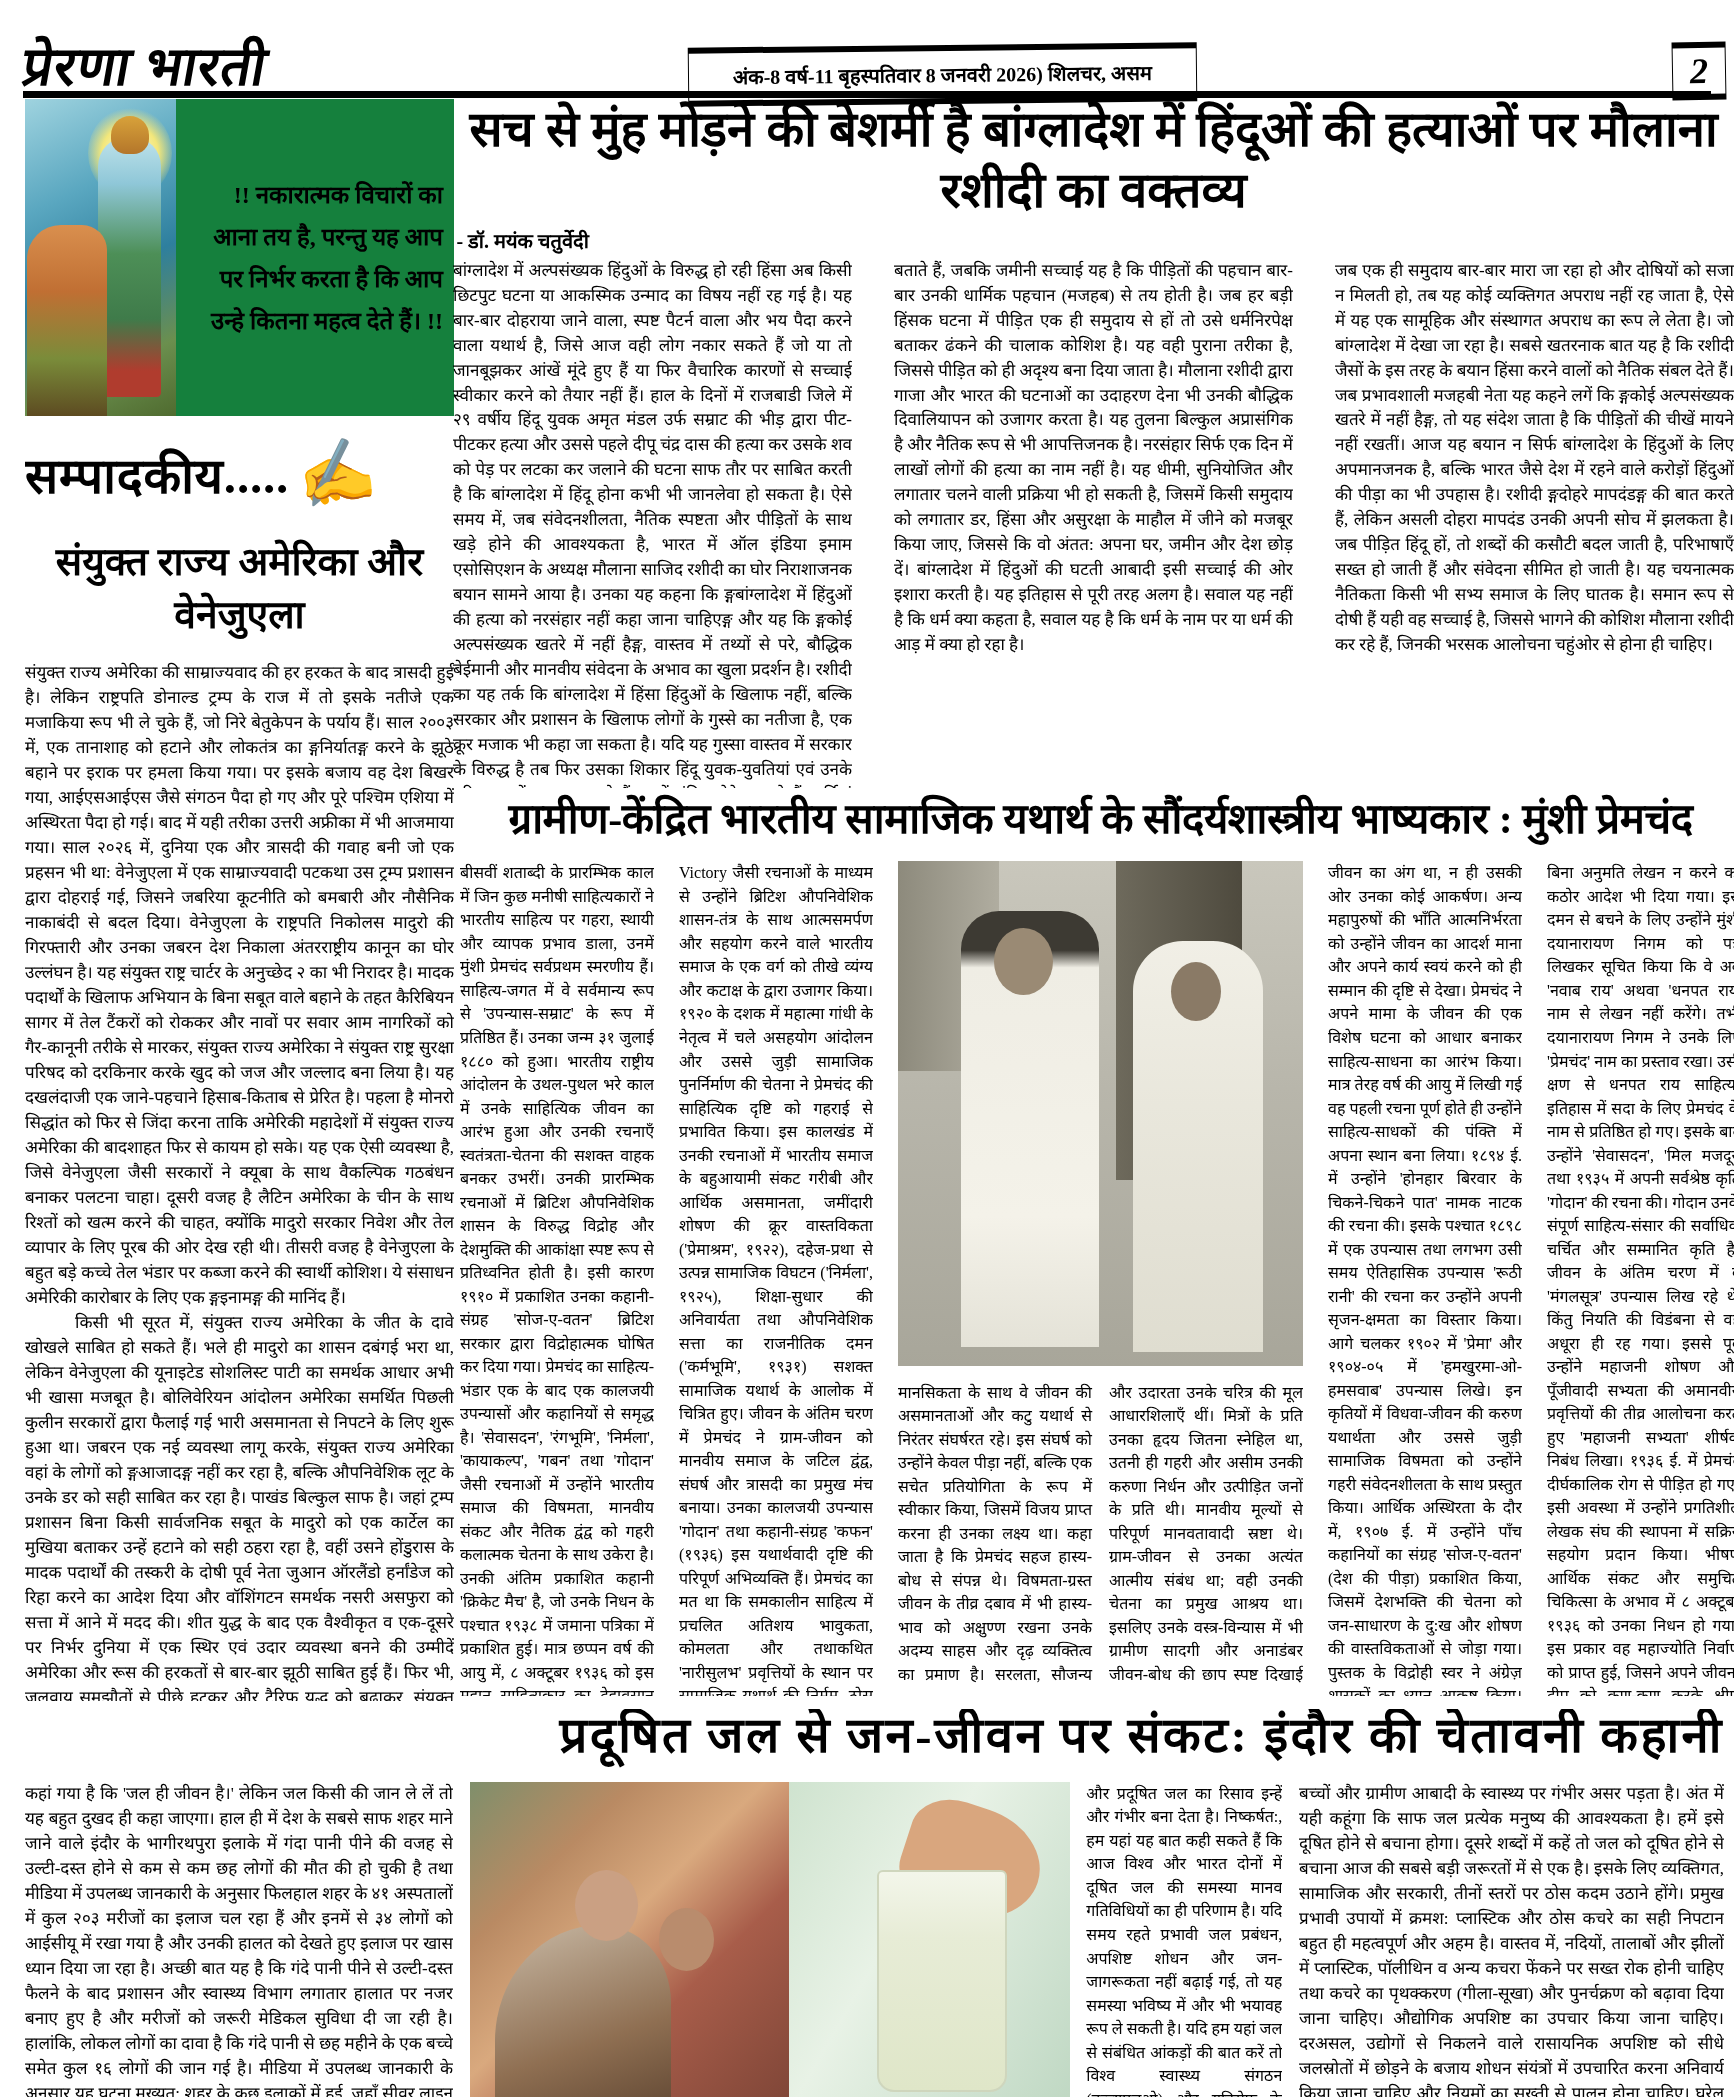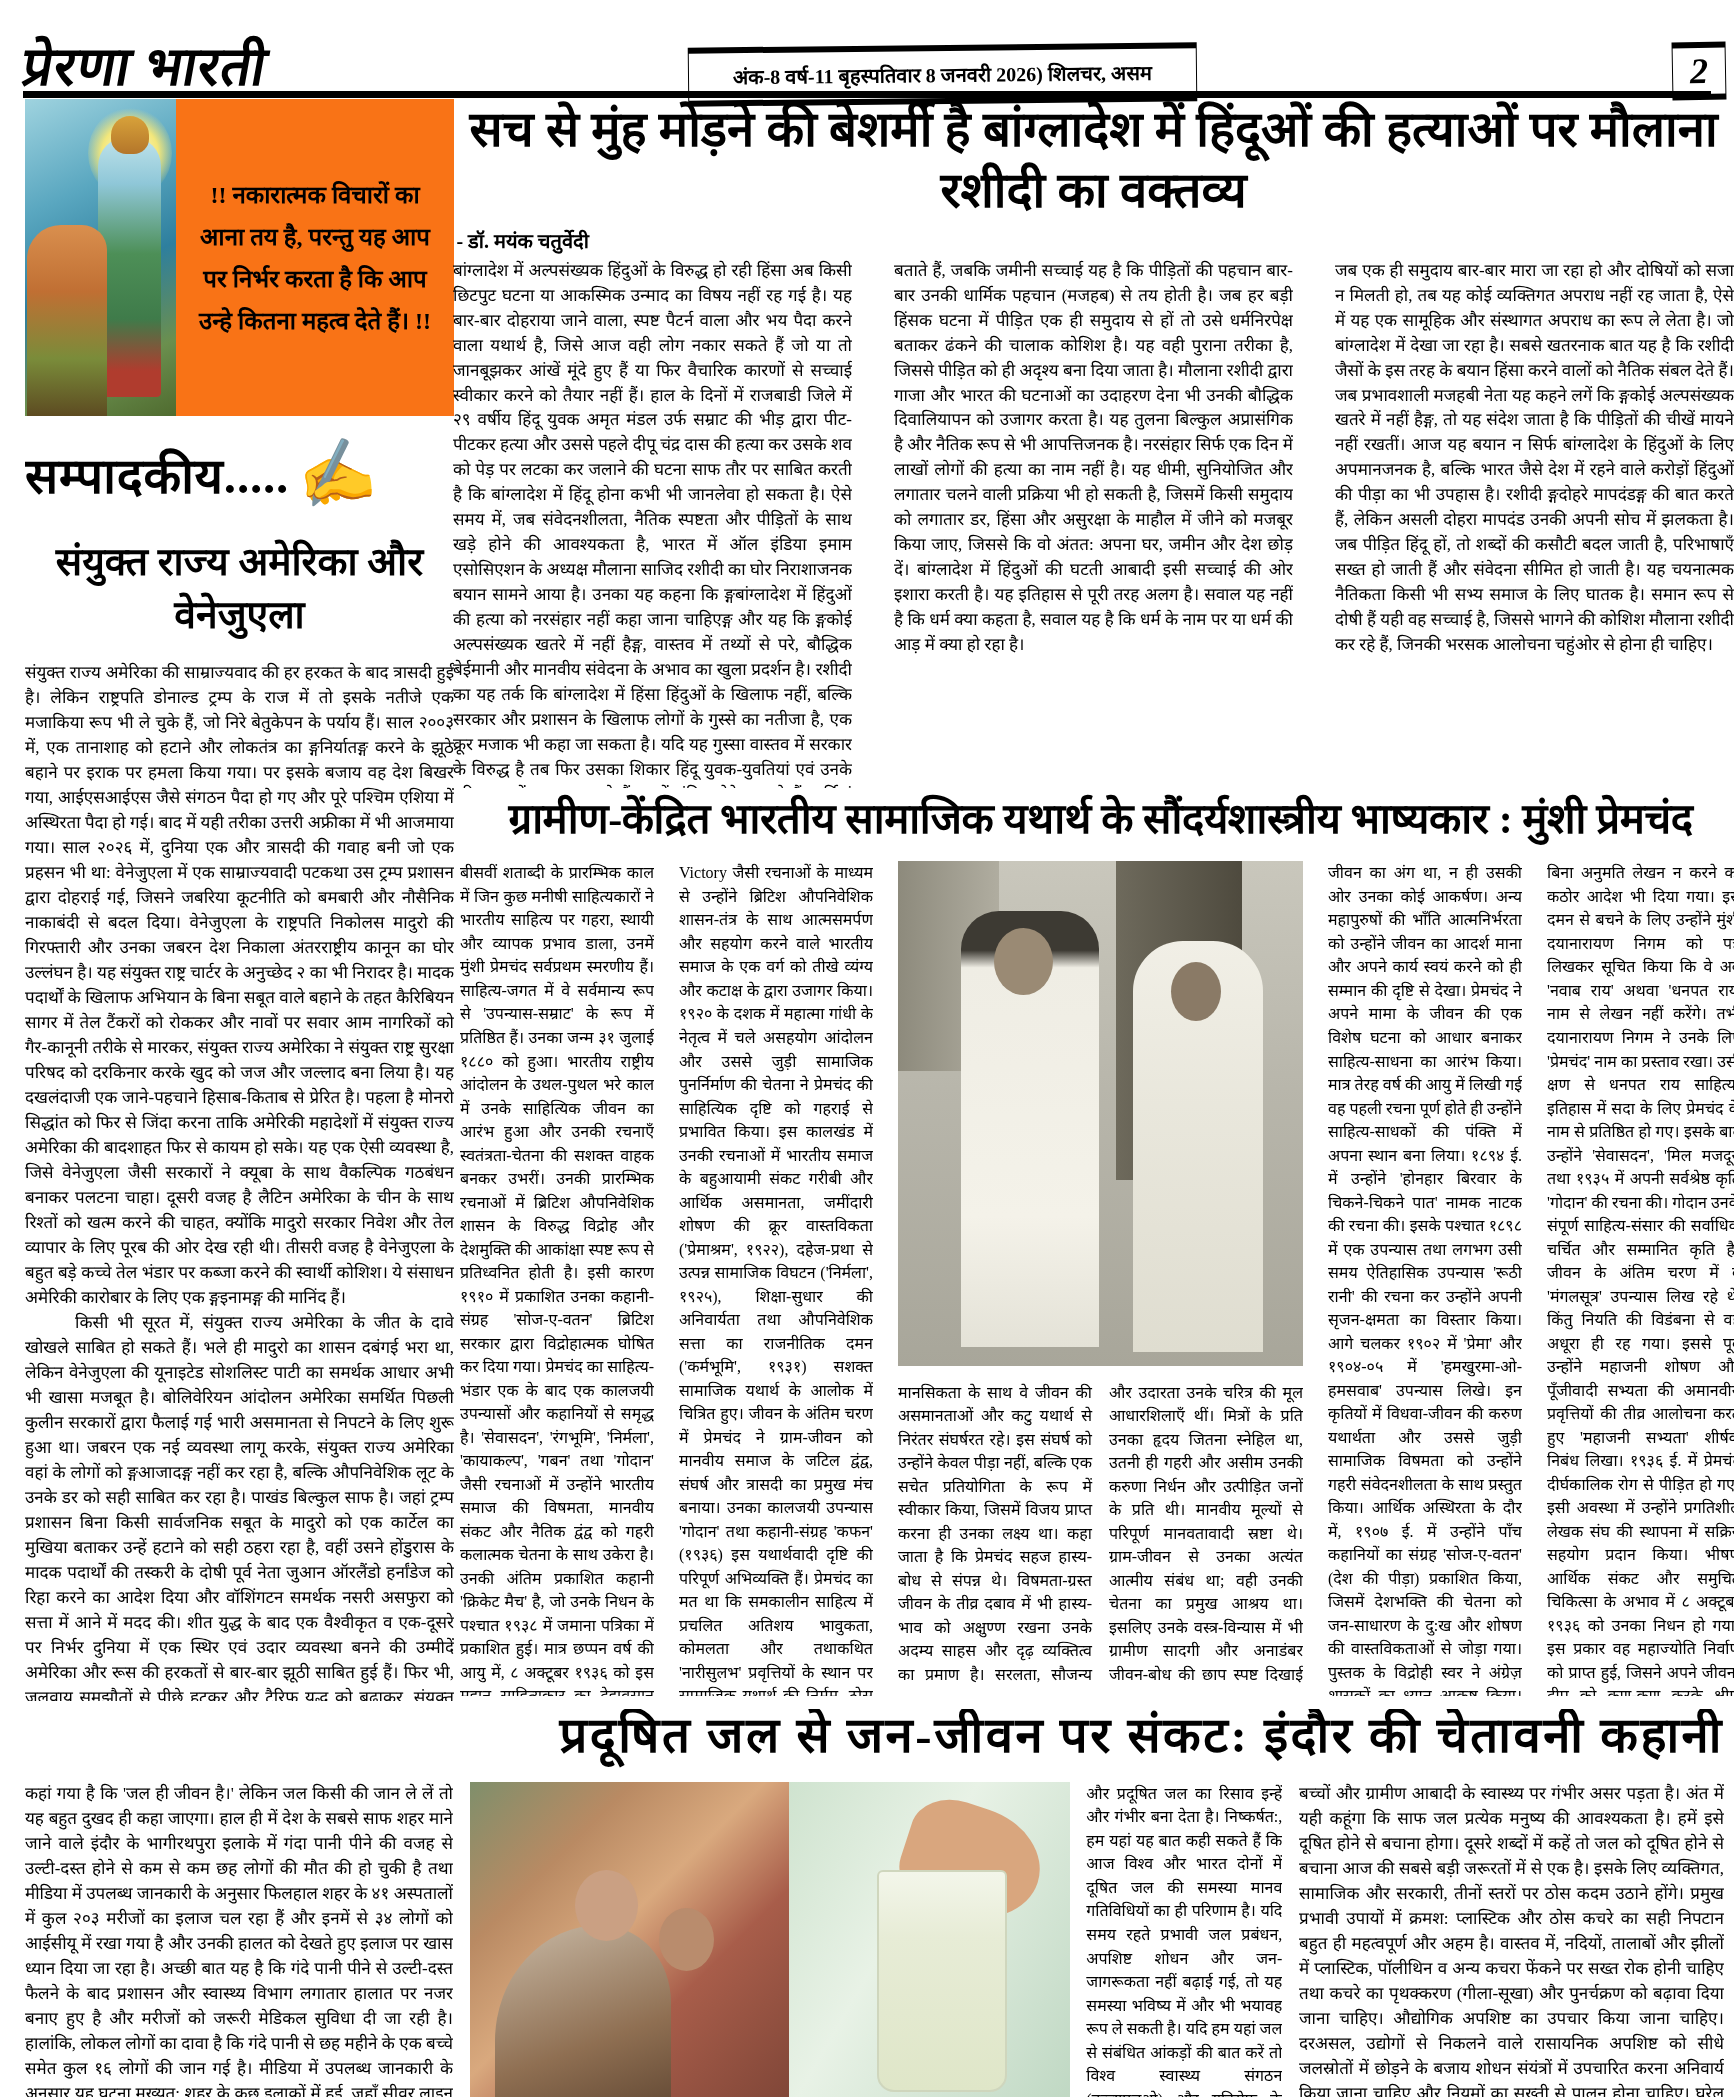--- a/index.html
+++ b/index.html
@@ -39,22 +39,22 @@
   .krishna{width:151px;height:317px;position:relative;overflow:hidden;flex:none;
     background:linear-gradient(155deg,#9fd3df 0%,#5aa7c0 30%,#2e7f9e 55%,#6b8f4e 80%,#4f6b2f 100%);}
   .krishna .halo{position:absolute;left:63px;top:8.4px;width:84px;height:92px;border-radius:50%;
     background:radial-gradient(circle,#fdfbe8 0%,#f3e77a 45%,rgba(243,231,122,0) 72%);}
   .krishna .deity{position:absolute;left:73px;top:38px;width:63px;height:260px;border-radius:29px 29px 4.2px 4.2px;
     background:linear-gradient(180deg,#bfe3ea 0%,#8fc7d8 18%,#4d8f57 45%,#3f7b4a 70%,#b03c2e 90%);}
   .krishna .crown{position:absolute;left:86px;top:17px;width:38px;height:38px;border-radius:50% 50% 40% 40%;
     background:linear-gradient(180deg,#d8a23a,#b4762a);}
   .krishna .devotee{position:absolute;left:2.1px;top:126px;width:80px;height:191px;border-radius:34px 25px 0 0;
     background:linear-gradient(180deg,#d98f4e 0%,#c06f33 35%,#7a8c3a 70%,#5d4b21 100%);}
-  .quote-box{flex:1;background:#f97316;display:flex;align-items:center;justify-content:center;
-    font-size:24px;font-weight:bold;line-height:1.75;padding:26px 11px;text-align:center;}
+  .quote-box{flex:1;background:#15803d;display:flex;align-items:center;justify-content:center;
+    font-size:24px;font-weight:bold;line-height:1.75;padding:26px 11px;text-align:right;}
   .ed-label-row{display:flex;align-items:center;margin-top:25px;}
   .ed-label{font-size:49px;font-weight:900;letter-spacing:0.8px;text-align:right;}
   .pen-icon{font-size:63px;line-height:1;margin-left:8.4px;transform:rotate(-10deg);}
   .ed-title{margin:29px 0 20px 0;text-align:center;font-size:39px;font-weight:900;line-height:1.35;}
   .ed-body{height:1057px;overflow:hidden;font-family:Liberation Serif, serif;}
   
   .main-art{position:absolute;left:453px;top:99px;width:1281px;height:692px;overflow:hidden;}
   .main-title{margin:0;text-align:center;font-size:49px;font-weight:900;line-height:1.25;}
   .main-byline{font-size:20px;font-weight:bold;margin:5.9px 0 4.2px 3.4px;}
   .cols3{display:flex;justify-content:space-between;margin-top:3.4px;}

